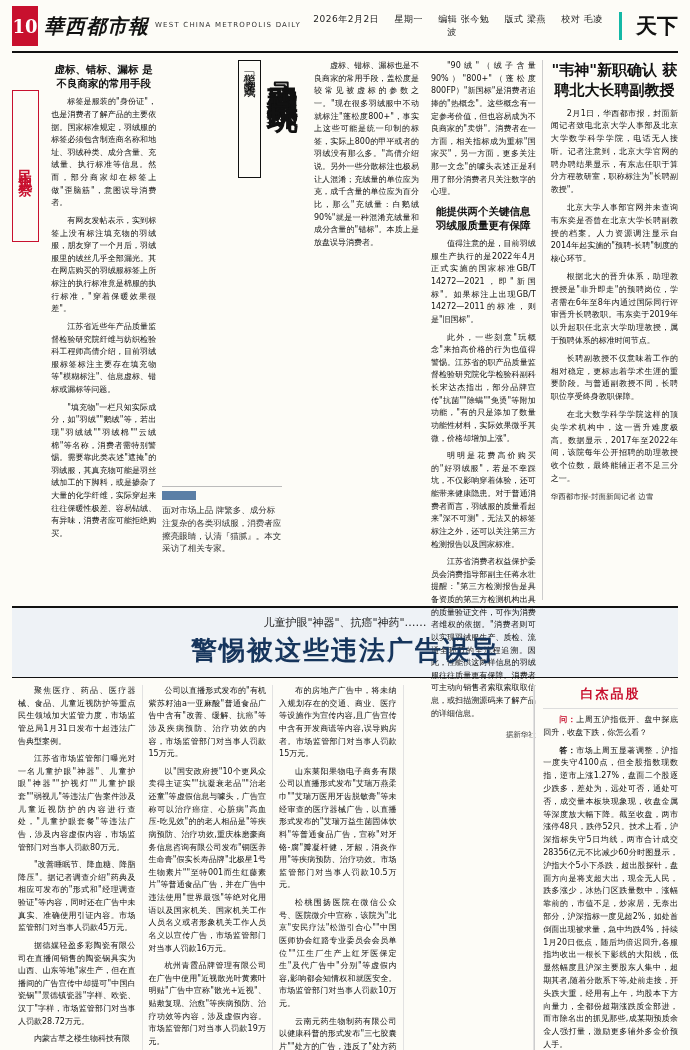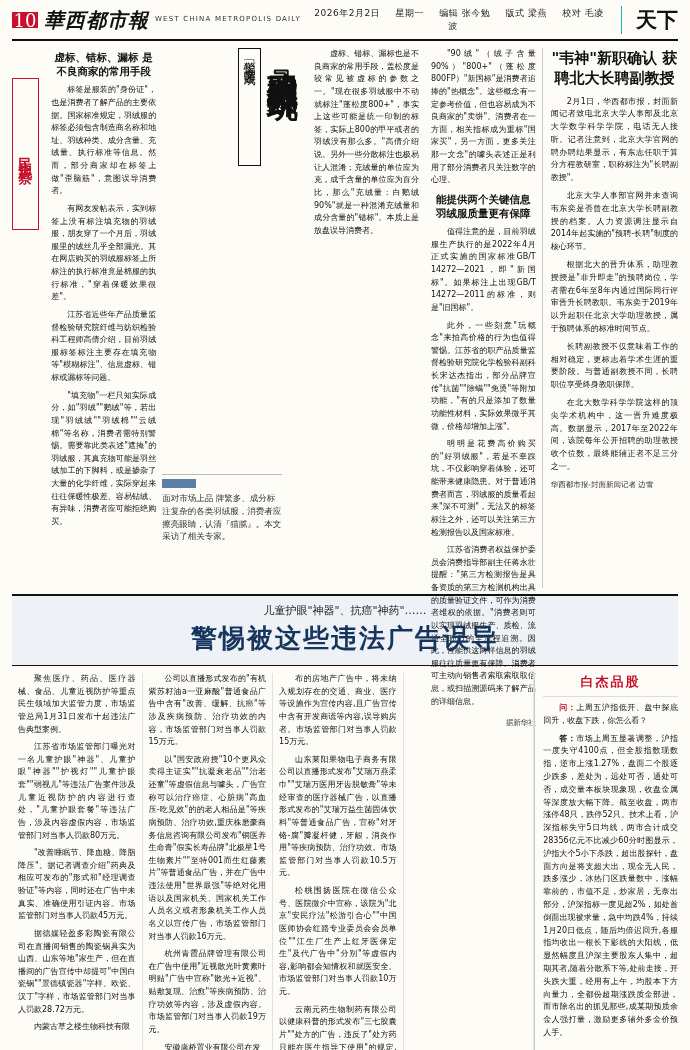--- a/index.html
+++ b/index.html
@@ -6,35 +6,35 @@
   body{
     width:690px;height:1050px;background:#fdfcf7;
     font-family:"DejaVu Sans","Liberation Sans",sans-serif;
     color:#111;overflow:hidden;position:relative;
   }
   .page{width:690px;height:1050px;position:relative;box-sizing:border-box;padding:0 12px;}
 
   
   .masthead{display:flex;align-items:center;border-bottom:2px solid #111;padding:6px 0 5px 0;}
   .pagenum{
-    width:26px;height:16px;background:#c8102e;color:#fff;
-    font-size:18px;font-weight:normal;display:flex;align-items:center;justify-content:center;
+    width:26px;height:40px;background:#c8102e;color:#fff;
+    font-size:18px;font-weight:bold;display:flex;align-items:center;justify-content:center;
     font-family:"DejaVu Serif","Liberation Serif",serif;
   }
   .paper-cn{
     font-family:"DejaVu Serif","Liberation Serif",serif;
     font-size:20px;font-weight:bold;letter-spacing:1px;margin-left:6px;color:#111;
     font-style:italic;
   }
   .paper-en{font-size:7px;letter-spacing:1.2px;margin-left:6px;color:#333;padding-bottom:2px;}
   .mast-mid{flex:1;text-align:center;font-size:9px;color:#222;letter-spacing:.5px;}
   .mast-mid span{margin:0 6px;}
   .section-name{
     font-family:"DejaVu Serif","Liberation Serif",serif;
-    font-size:21px;font-weight:bold;border-left:1px solid #14b8a6;padding-left:14px;margin-left:10px;
+    font-size:21px;font-weight:bold;border-left:3px solid #14b8a6;padding-left:14px;margin-left:10px;
   }
 
   
   .top-wrap{display:flex;margin-top:7px;height:540px;}
   .col{box-sizing:border-box;}
 
   
   .vlabel{
     width:26px;border:1px solid #c8102e;margin-right:6px;
     display:flex;align-items:center;justify-content:center;

